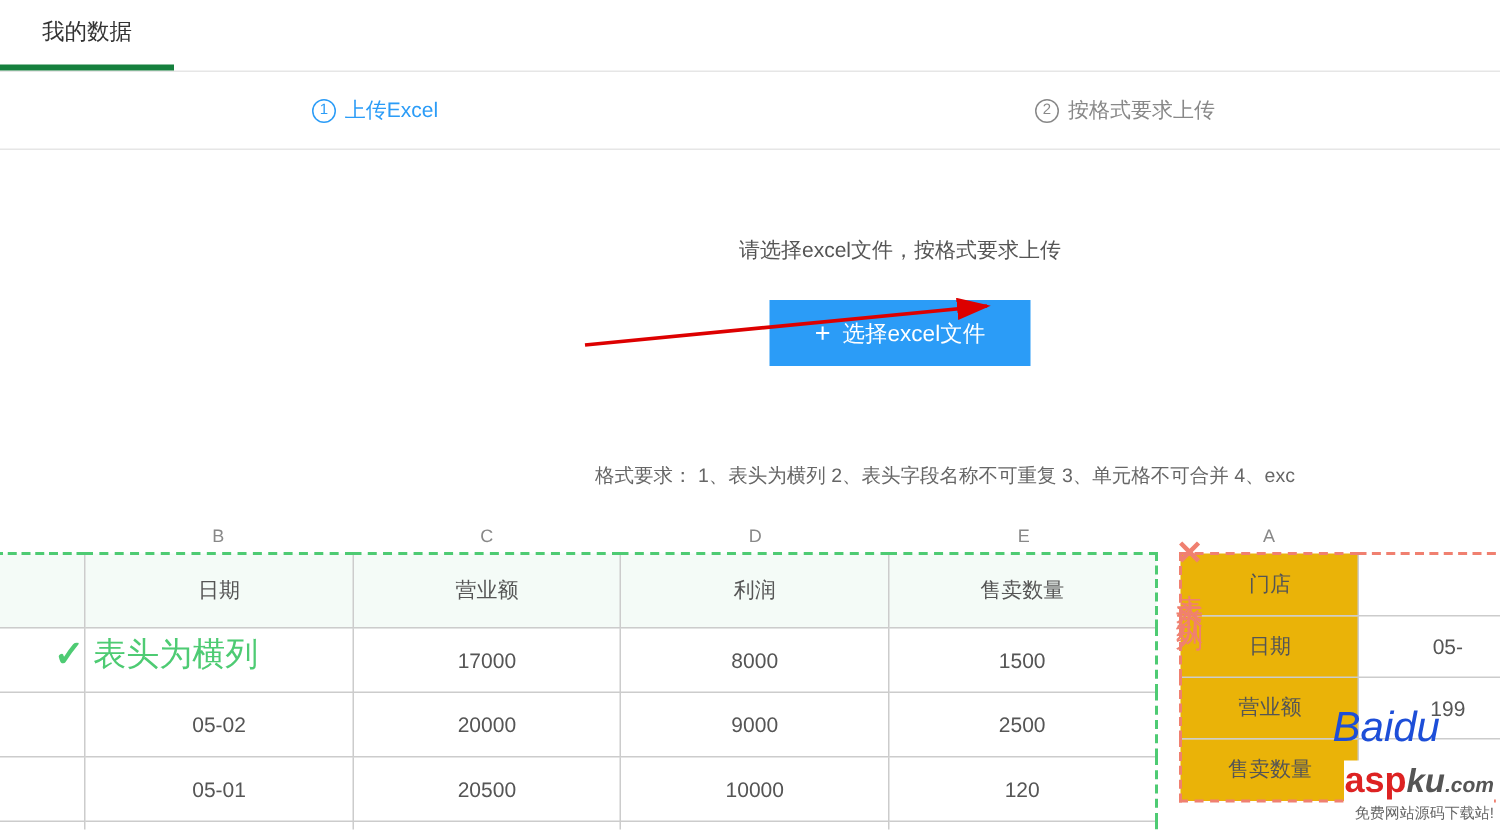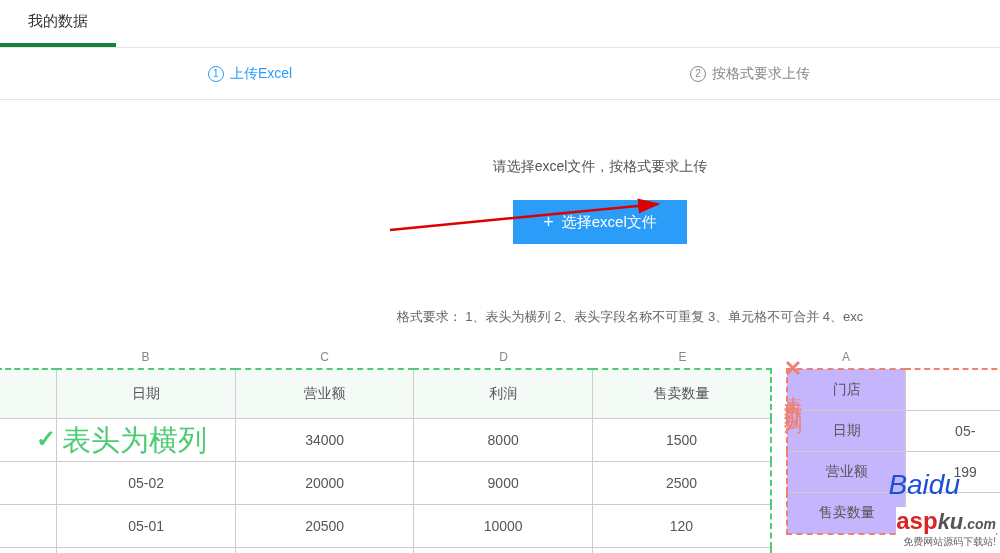--- a/index.html
+++ b/index.html
@@ -128,24 +128,24 @@
       text-align: center;
       font-size: 14px;
       color: #555;
       width: 179px;
     }
     .good-label {
       position: absolute;
       top: 75px;
       left: 40px;
       color: #4ecb73;
-      font-size: 29px;
+      font-size: 22px;
       font-weight: 500;
       display: flex;
-      align-items: flex-start;
+      align-items: center;
       gap: 6px;
       background: rgba(255,255,255,0.0);
     }
     .check-icon::before { content: "✓"; font-weight: bold; font-size: 24px; }
     .bad-table {
       position: relative;
       margin-left: 14px;
     }
     .bad-col-letters {
       display: flex;
@@ -163,21 +163,21 @@
       border: 2px dashed #f08070;
       background: #fff;
     }
     .bad-table td {
       border: 1px solid #ccc;
       padding: 11px 0;
       text-align: center;
       font-size: 14px;
       color: #555;
       width: 120px;
-      background: #c4b5fd;
+      background: #eab308;
     }
     .bad-table td.val {
       background: #fff;
     }
     .bad-label {
       position: absolute;
       top: 10px;
       left: -5px;
       color: #f08070;
       font-size: 18px;
@@ -267,21 +267,21 @@
           <tr>
         <th class="first"></th>
         <th>日期</th>
         <th>营业额</th>
         <th>利润</th>
         <th>售卖数量</th>
       </tr>
       <tr>
         <td class="first"></td>
         <td></td>
-        <td>34000</td>
+        <td>17000</td>
         <td>8000</td>
         <td>1500</td>
       </tr>
       <tr>
         <td class="first"></td>
         <td>05-02</td>
         <td>20000</td>
         <td>9000</td>
         <td>2500</td>
       </tr>

